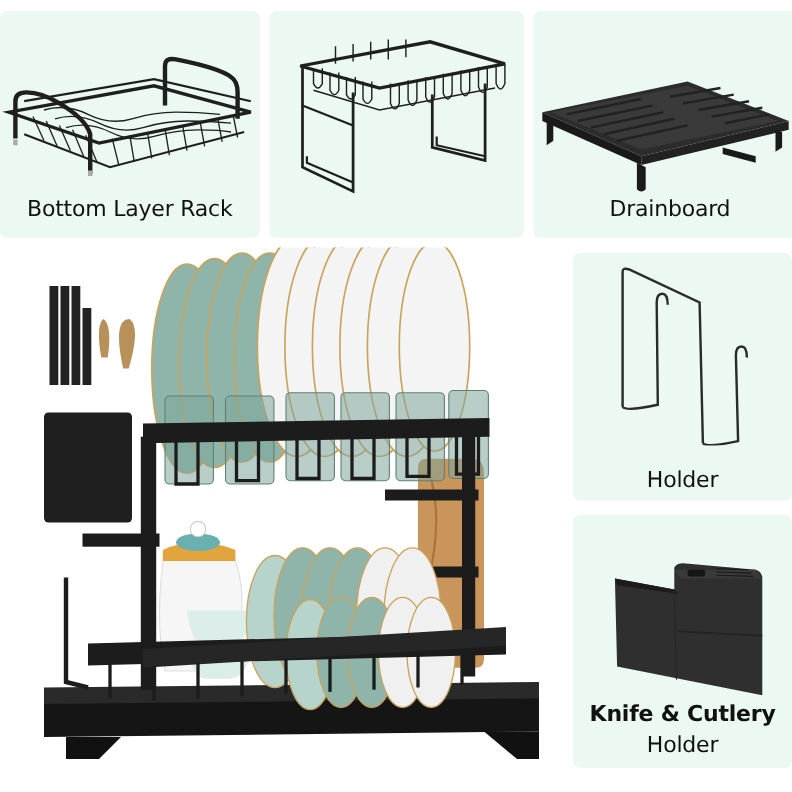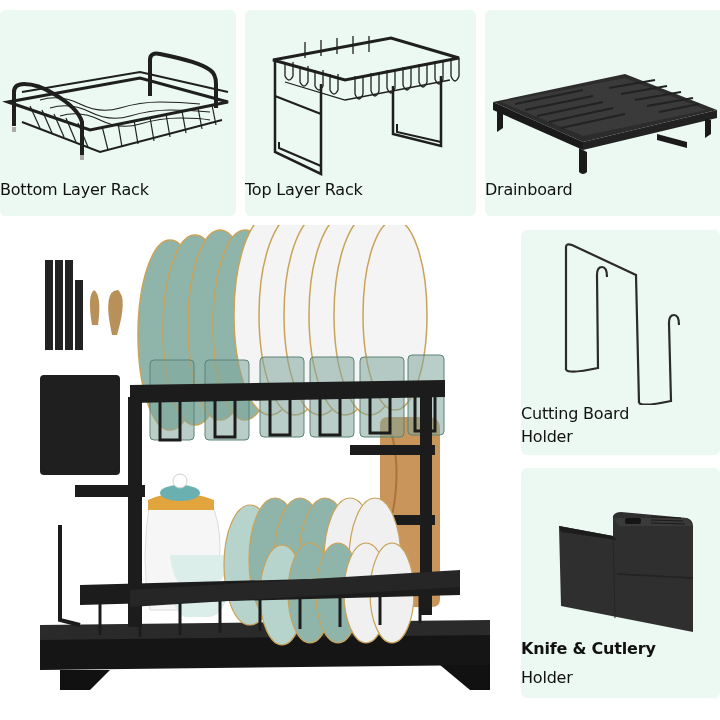--- a/index.html
+++ b/index.html
@@ -1,18 +1,18 @@
 <!DOCTYPE html>
 <html><head>
 <meta charset="utf-8">
 <style>
   html, body { margin:0; padding:0; background:#ffffff; }
   body { width:720px; height:720px; position:relative; overflow:hidden; font-family:"DejaVu Sans", sans-serif; }
   .panel { position:absolute; background:#ebf9f2; border-radius:6px; }
-  .panel .label { position:absolute; left:0; right:0; text-align:left; color:#111; font-family:"DejaVu Sans", sans-serif; font-size:16px; line-height:23px; letter-spacing:-0.2px; }
+  .panel .label { position:absolute; left:0; right:0; text-align:center; color:#111; font-family:"DejaVu Sans", sans-serif; font-size:20px; line-height:23px; letter-spacing:-0.2px; }
   .panel svg { position:absolute; }
   #p-bottom { left:0; top:10px; width:236px; height:206px; }
   #p-top { left:245px; top:10px; width:231px; height:206px; }
   #p-drain { left:485px; top:10px; width:248px; height:206px; }
   #p-cut { left:521px; top:230px; width:199px; height:225px; }
   #p-knife { left:521px; top:468px; width:199px; height:230px; }
   #hero { position:absolute; left:20px; top:225px; width:490px; height:490px; }
 </style>
 </head>
 <body>
@@ -80,21 +80,20 @@
         <polyline points="40,58 100,76 205,56"></polyline>
       </g>
 
       <polyline points="30,36 30,128 76,150 76,60" stroke-width="2.5"></polyline>
       <line x1="30" y1="72" x2="76" y2="90"></line>
       <polyline points="34,118 34,124 76,142"></polyline>
       <polyline points="148,62 148,110 196,122 196,52" stroke-width="2.5"></polyline>
       <polyline points="152,100 152,108 196,118"></polyline>
     </g>
   </svg>
-  <div class="label" style="top:168px;">Top Layer Rack</div>
 </div>
 
 <div class="panel" id="p-drain">
   <svg width="235" height="150" viewBox="0 0 235 150" style="left:0;top:20px;">
     <polygon points="8,72 140,44 232,80 98,112" fill="#2c2c2c"></polygon>
     <polygon points="8,72 98,112 98,120 8,80" fill="#1a1a1a"></polygon>
     <polygon points="98,112 232,80 232,88 98,120" fill="#222"></polygon>
     <polygon points="16,72 140,48 222,80 98,106" fill="#3a3a3a"></polygon>
     <g stroke="#222" stroke-width="2.2">
       <line x1="30" y1="74" x2="98" y2="60"></line>
@@ -211,21 +210,20 @@
 </svg>
 
 <div class="panel" id="p-cut">
   <svg width="199" height="170" viewBox="0 0 199 170" style="left:0;top:5px;">
     <g fill="none" stroke="#2b2b2b" stroke-width="2.2">
       <path d="M45,135 L45,12 q0,-4 6,-2 L115,40 L118,168"></path>
       <path d="M45,135 q4,4 32,-2 L76,40 q0,-8 5,-8 q5,0 5,10"></path>
       <path d="M118,168 q4,4 32,-2 L148,88 q0,-8 5,-8 q5,0 5,10"></path>
     </g>
   </svg>
-  <div class="label" style="top:172px;">Cutting Board</div>
   <div class="label" style="top:195px;">Holder</div>
 </div>
 
 <div class="panel" id="p-knife">
   <svg width="199" height="150" viewBox="0 0 199 150" style="left:0;top:20px;">
     <path d="M38,38 L92,48 L92,28 q2,-4 8,-4 L166,30 q6,2 6,8 V144 L40,118z" fill="#2f2f2f"></path>
     <path d="M38,38 L92,48 L96,52 L40,44z" fill="#1c1c1c"></path>
     <path d="M92,30 L166,30 L172,38 L98,38z" fill="#3a3a3a"></path>
     <rect x="104" y="30" width="16" height="6" rx="2" fill="#151515"></rect>
     <g stroke="#1a1a1a" stroke-width="1">

